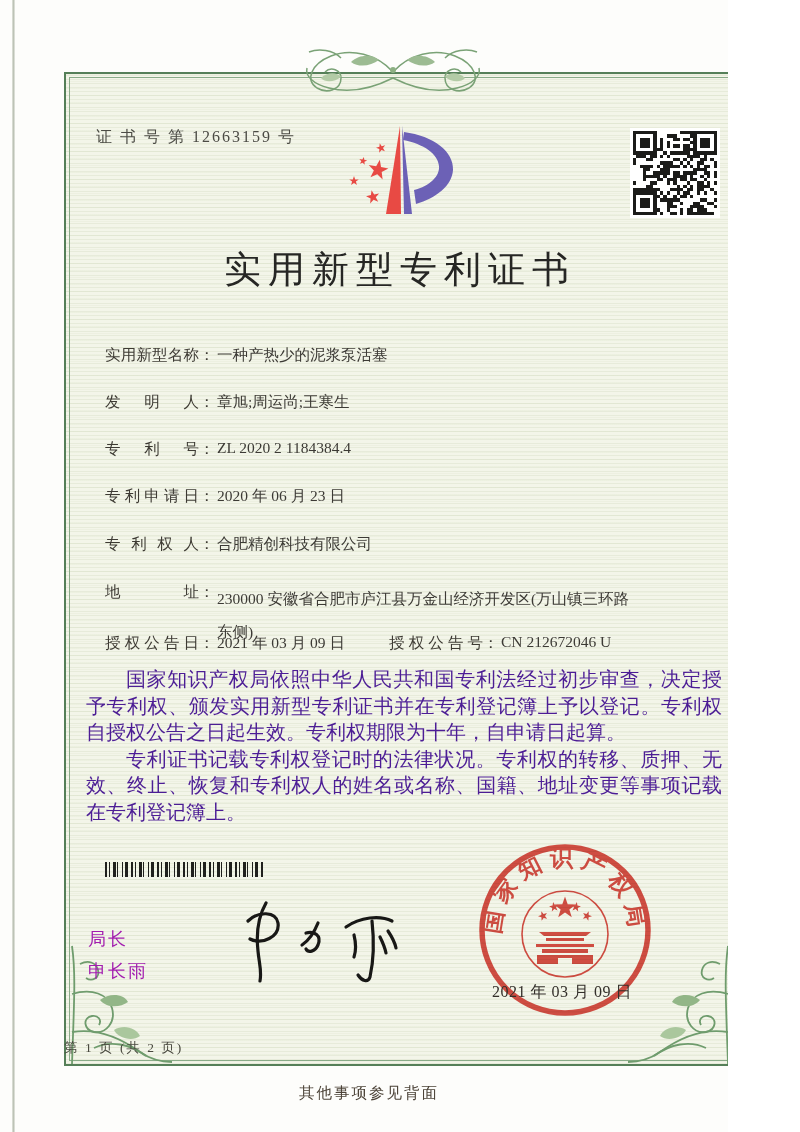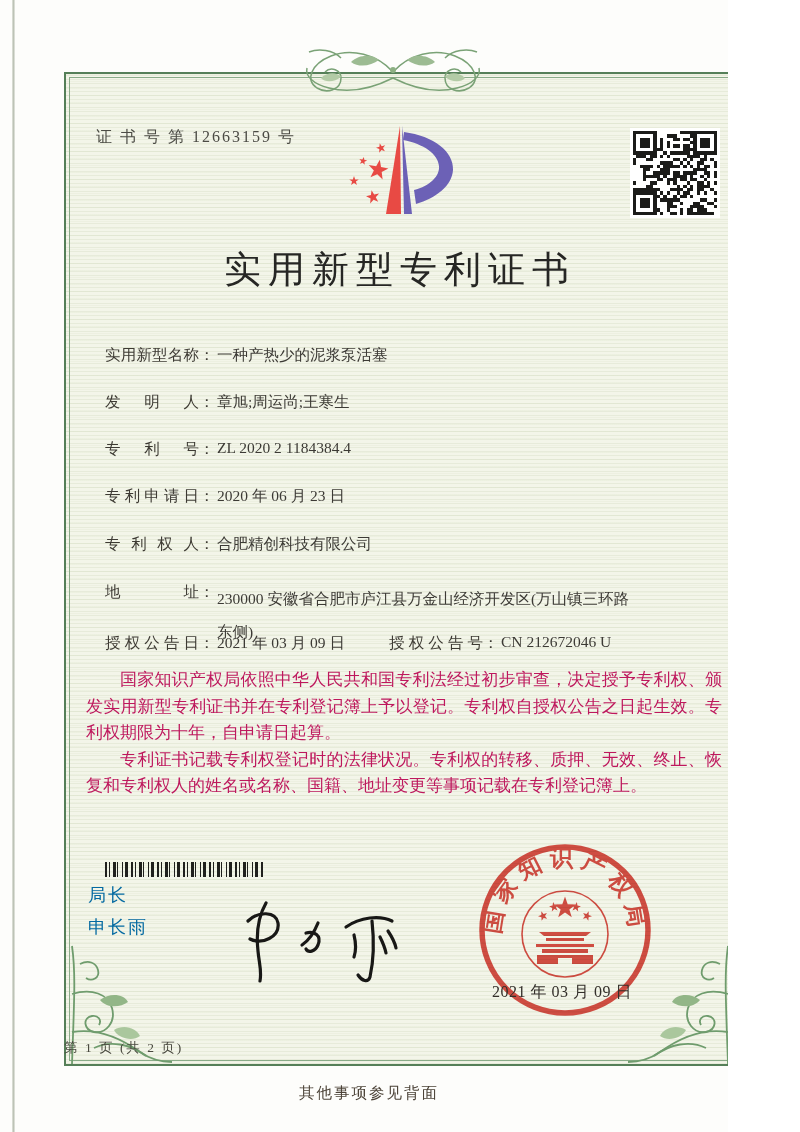--- a/index.html
+++ b/index.html
@@ -21,25 +21,25 @@
   .cert-no{left:96px;top:127px;font-size:16px;letter-spacing:2px;color:#4b4b44;}
   .title{left:0;top:245px;width:800px;text-align:center;font-size:37px;
     letter-spacing:7px;color:#262624;font-weight:400;}
   .row{position:absolute;left:105px;font-size:15.5px;color:#433d35;white-space:nowrap;}
   .flabel{display:inline-block;width:94px;text-align:justify;text-align-last:justify;
     vertical-align:top;color:#3d3a33;}
   .fcolon{display:inline-block;width:16px;vertical-align:top;color:#3d3a33;}
   .fvalue{display:inline-block;margin-left:2px;color:#3c3a35;vertical-align:top;}
   .fvalue-wrap{white-space:normal;width:414px;line-height:33px;}
   .pair2{position:absolute;left:284px;top:0;white-space:nowrap;}
-  .body-text{left:86px;top:666px;width:636px;font-size:17px;line-height:26.5px;
-    color:#be185d;font-family:"DejaVu Serif",serif;}
+  .body-text{left:86px;top:666px;width:636px;font-size:20px;line-height:26.5px;
+    color:#4c1d95;font-family:"DejaVu Serif",serif;}
   .body-text p{margin:0;text-indent:2em;text-align:justify;}
-  .signatory{left:88px;top:879px;font-family:Liberation Serif, serif;
-    font-size:18px;color:#0369a1;letter-spacing:2px;line-height:32px;}
+  .signatory{left:88px;top:924px;font-family:Liberation Mono, monospace;
+    font-size:18px;color:#a21caf;letter-spacing:2px;line-height:32px;}
   .seal-date{left:492px;top:982px;width:160px;font-size:16px;color:#332f2a;
     letter-spacing:.5px;z-index:6;}
   .footer-page{left:64px;top:1039px;width:620px;text-align:left;font-size:13.5px;
     letter-spacing:2px;color:#49493f;}
   .back-note{left:56px;top:1083px;width:626px;text-align:center;font-size:15.5px;
     letter-spacing:2px;color:#4c4338;font-family:Liberation Serif, serif;}
   
   .barcode{left:105px;top:862px;width:160px;height:15px;
     background:repeating-linear-gradient(90deg,#20201e 0 2px,rgba(0,0,0,0) 2px 4px,
       #20201e 4px 5px,rgba(0,0,0,0) 5px 8px,#20201e 8px 11px,rgba(0,0,0,0) 11px 12px,

